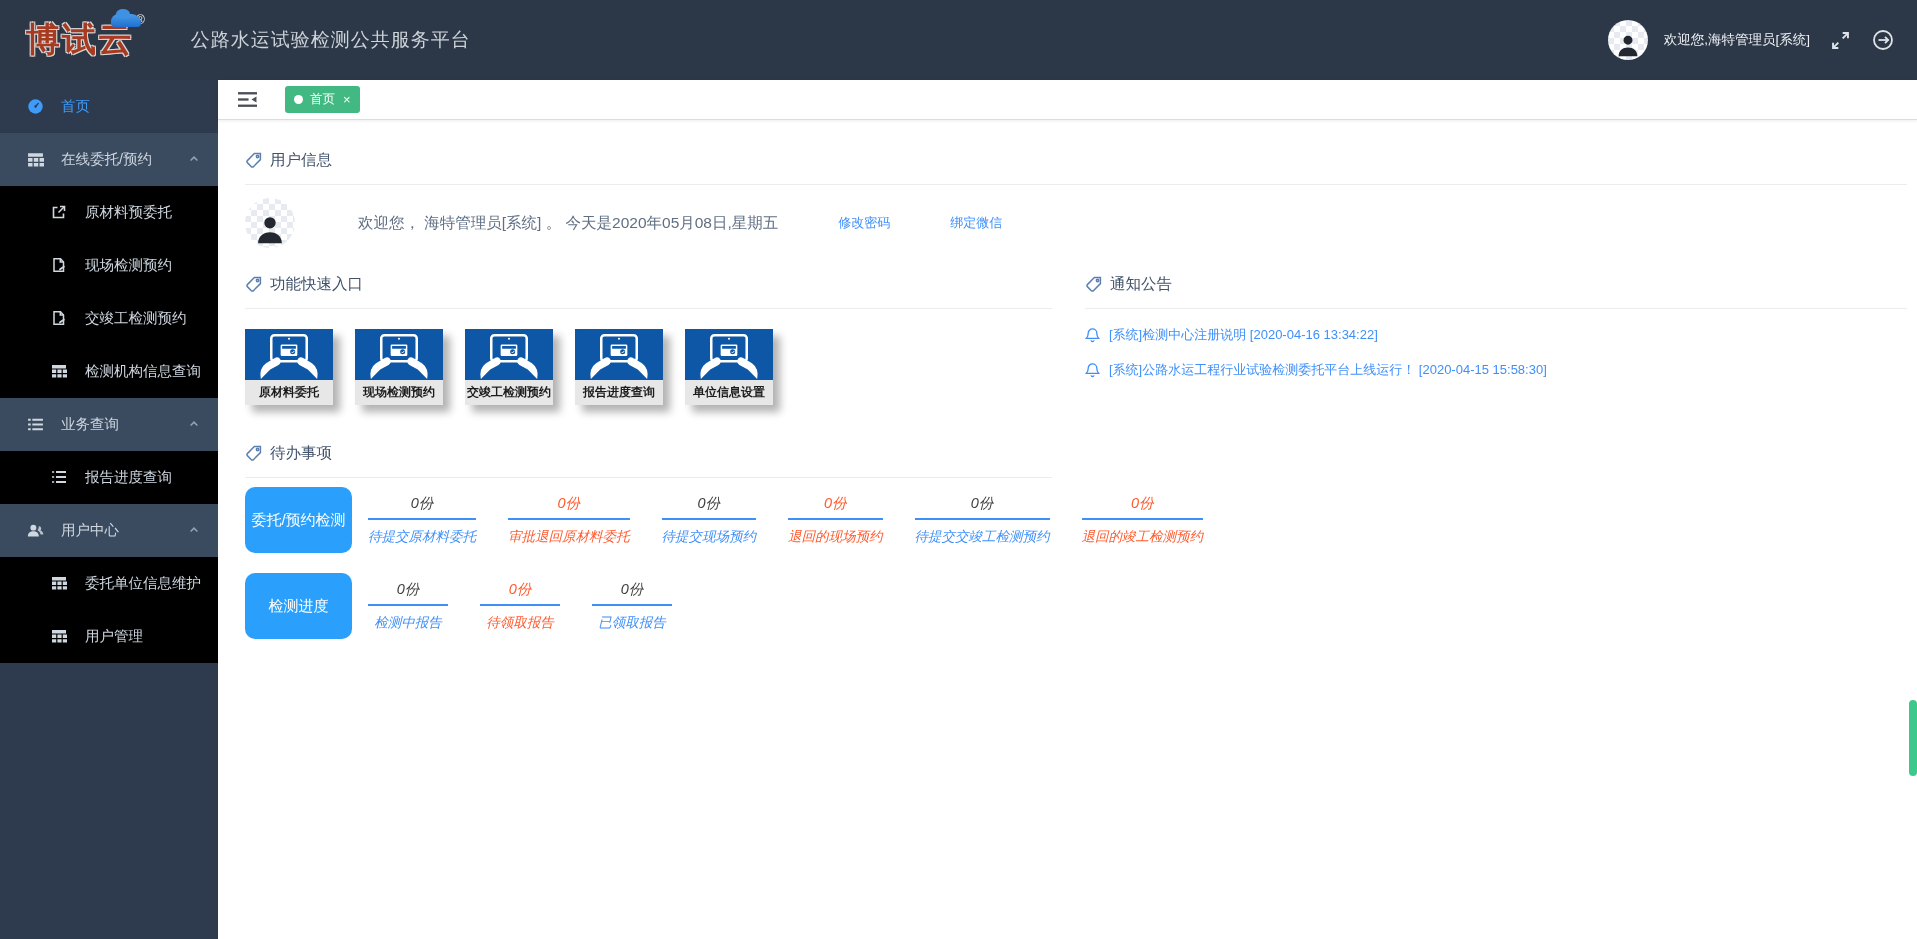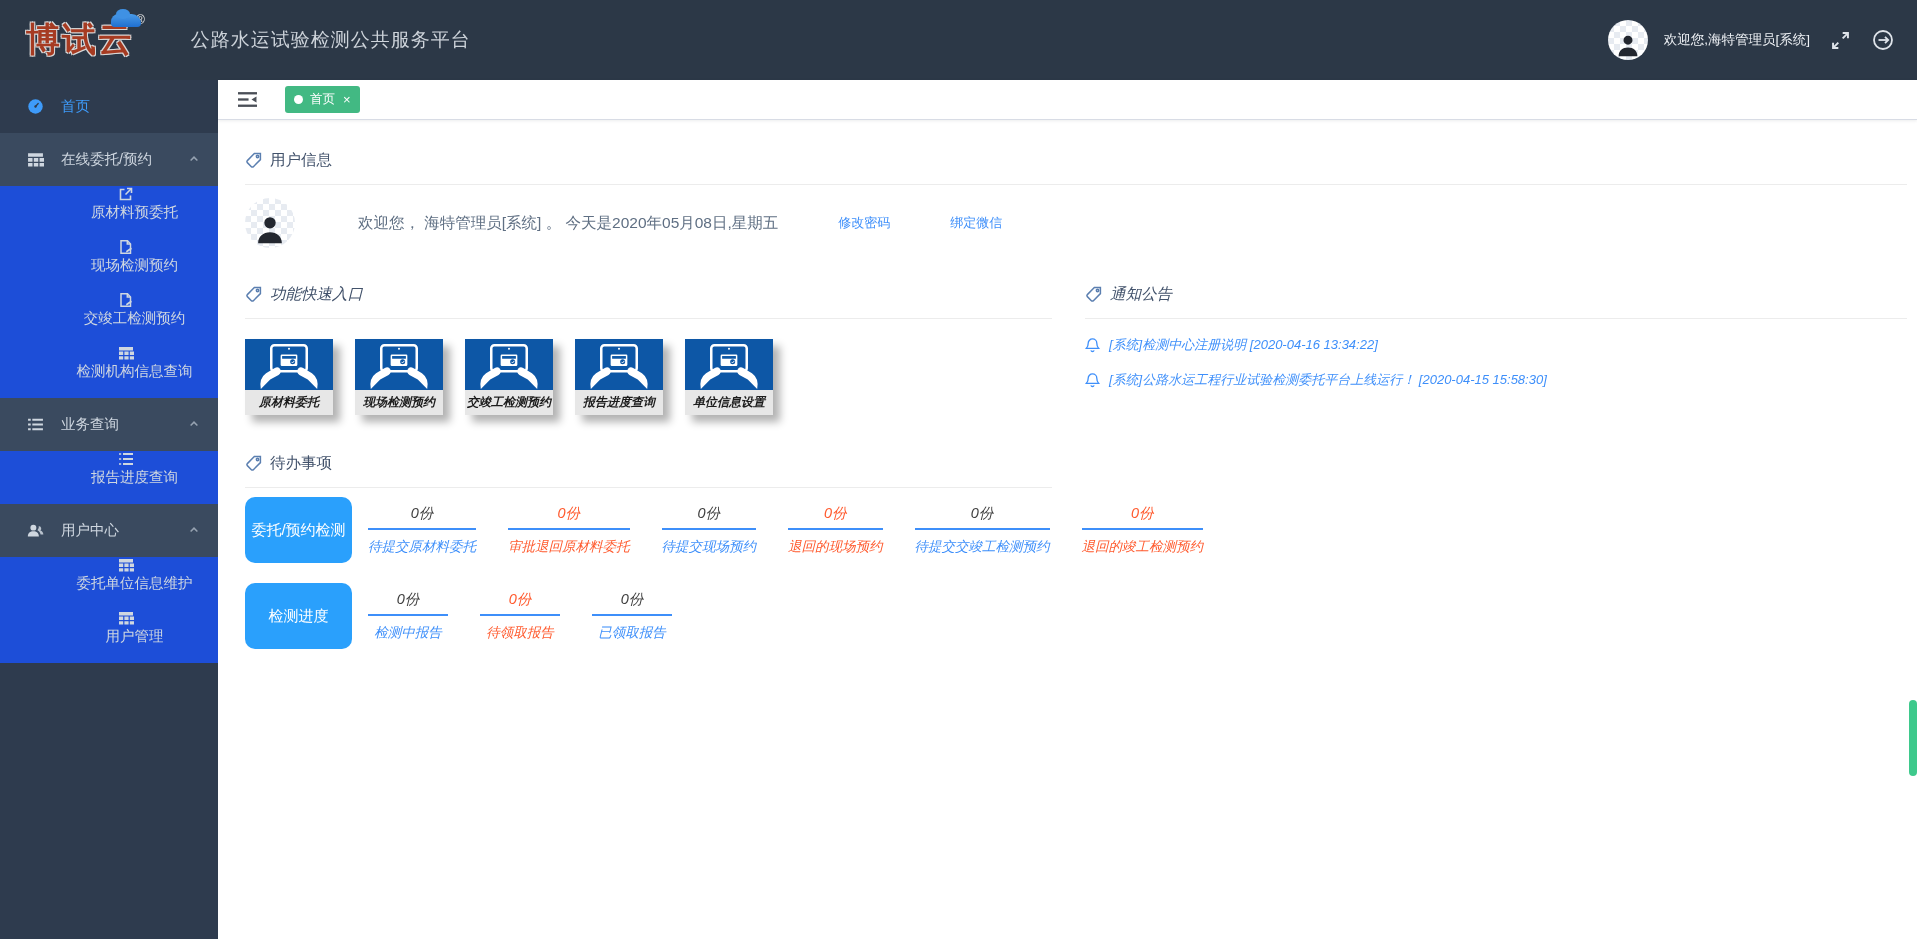--- a/index.html
+++ b/index.html
@@ -30,21 +30,21 @@
   
   .below { display:flex; height:859px; }
   .sidebar { width:218px; background:#2e3b4e; flex-shrink:0; }
   .main { flex:1; display:flex; flex-direction:column; background:#fff; position:relative; }
 
   
   .s-item { height:53px; display:flex; align-items:center; padding-left:27px; color:#cfd7e0; font-size:14.5px;
             cursor:pointer; position:relative; }
   .s-item .s-icon { width:17px; height:17px; margin-right:17px; flex-shrink:0; display:flex; }
   .s-item.parent { background:#3a4a5f; }
-  .s-item.sub { background:#1d4ed8; padding-left:51px;flex-direction:column; }
+  .s-item.sub { background:#000000; padding-left:51px; }
   .s-item.active { color:#3e9bfa; }
   .s-item .chev { position:absolute; right:18px; top:50%; transform:translateY(-50%); opacity:.8; }
 
   
   .tagsbar { height:40px; background:#fff; border-bottom:1px solid #d8dce5; box-shadow:0 1px 3px rgba(0,21,41,.08);
              display:flex; align-items:center; padding:0 16px 0 20px; }
   .hamburger { cursor:pointer; display:flex; align-items:center; color:#4a4f57; }
   .tag { margin-left:28px; height:27px; background:#42b983; color:#fff; font-size:12.5px; border-radius:3px;
          display:flex; align-items:center; padding:0 9px; cursor:pointer; }
   .tag .dot { width:9px; height:9px; background:#fff; border-radius:50%; margin-right:7px; }
@@ -54,21 +54,21 @@
   .content { flex:1; padding:30px 10px 0 27px; position:relative; }
   .sec-head { display:flex; align-items:center; color:#42526b; font-size:15.5px; }
   .sec-head svg { margin-right:8px; }
   .sec-divider { height:1px; background:#ececec; margin-top:13px; }
 
   .user-row { display:flex; align-items:center; margin-top:13px;gap:47px; }
   .avatar.big { width:50px; height:50px; }
   .user-row .u-text { margin-left:16px; color:#5f6f83; font-size:15.5px; }
   .user-row a { font-size:13px; color:#3e8ffa; text-decoration:none; margin-left:13px; cursor:pointer; }
 
-  .twocol { display:flex; margin-top:36px;font-style:italic; }
+  .twocol { display:flex; margin-top:26px; }
   .col-left { width:807px; margin-right:33px; flex-shrink:0; }
   .col-right { flex:1; }
 
   .cards { display:flex; margin-top:20px; }
   .qcard { width:88px; margin-right:22px; cursor:pointer; box-shadow:7px 7px 8px rgba(0,0,0,.30); }
   .qcard .art { height:51px; background:#0d57a6; display:flex; align-items:center; justify-content:center; overflow:hidden; }
   .qcard .cap { height:25px; background:#e7e7e7; display:flex; align-items:center; justify-content:center;
                 font-size:12px; font-weight:bold; color:#1c1c1c; white-space:nowrap; }
 
   .notice-row { display:flex; align-items:center; margin-top:17px; color:#3e8ffa; font-size:13px; cursor:pointer; }

